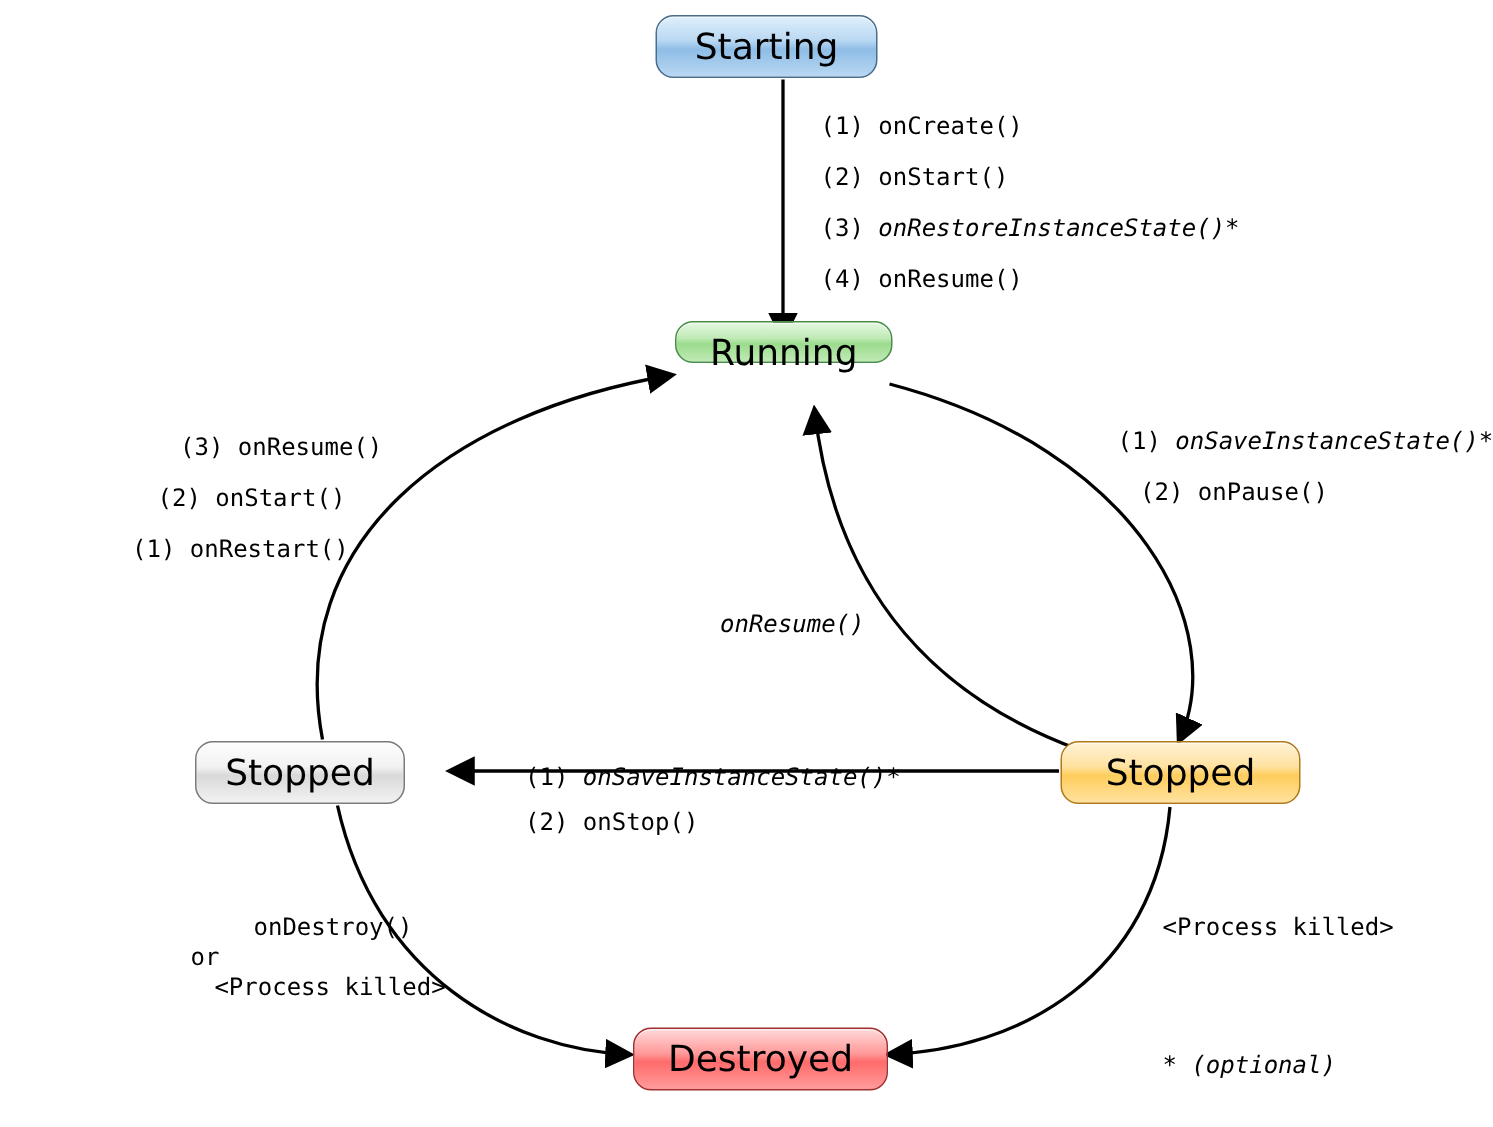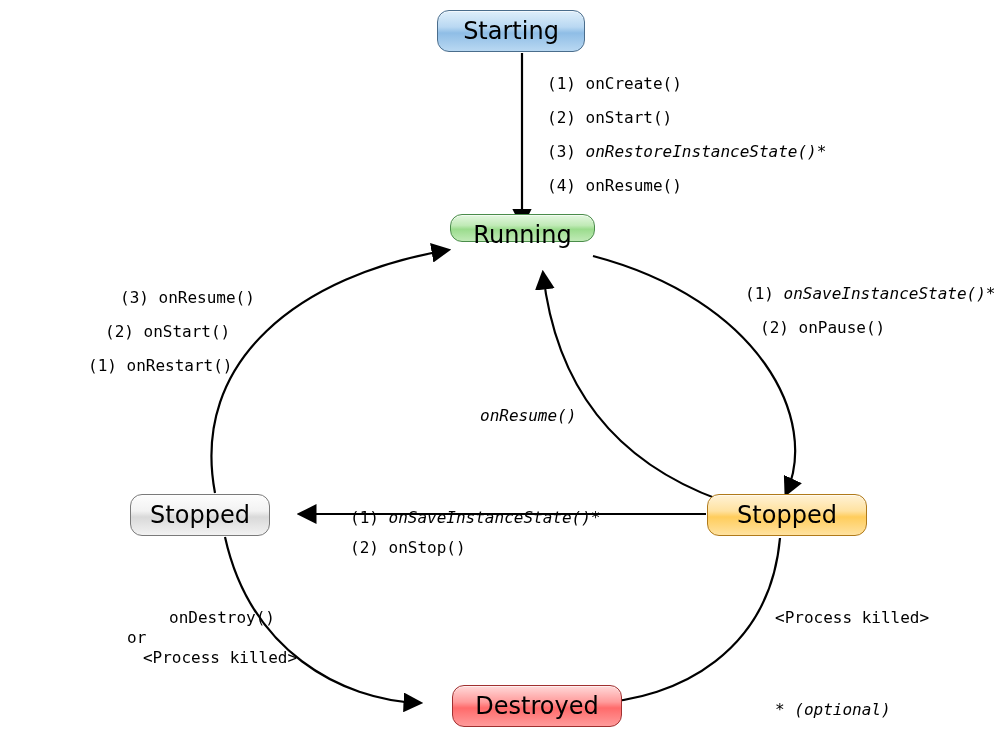--- a/index.html
+++ b/index.html
@@ -36,21 +36,20 @@
     background: linear-gradient(to bottom, #fdfdfd 0%, #f2f2f2 40%, #d9d9d9 55%, #f2f2f2 100%);
     border-color: #7a7a7a;
   }
   .state.yellow {
     background: linear-gradient(to bottom, #fff2d6 0%, #ffe2a0 40%, #ffcd5c 55%, #ffe2a0 100%);
     border-color: #b07a1a;
   }
   .state.red {
     background: linear-gradient(to bottom, #ffd9d9 0%, #ff9b9b 40%, #ff6b6b 55%, #ff9b9b 100%);
     border-color: #a03030;
-    margin-left: 30px;
   }
   .label {
     position: absolute;
     font-family: "DejaVu Sans Mono", "Menlo", "Consolas", monospace;
     font-size: 16px;
     color: #000;
     white-space: nowrap;
   }
   .label .italic { font-style: italic; text-align: center; }
   .optional-note {

